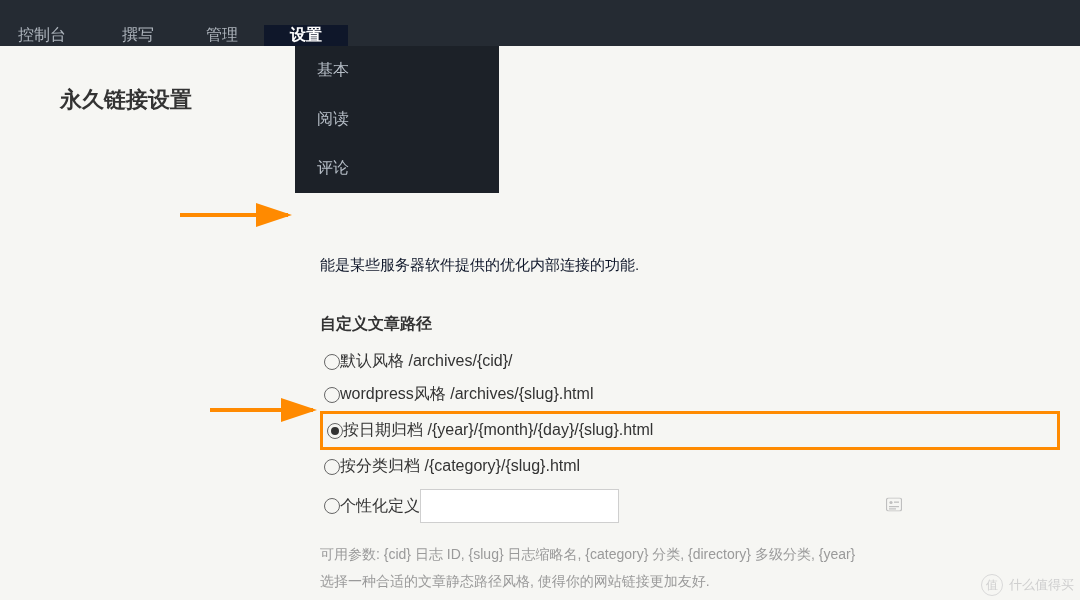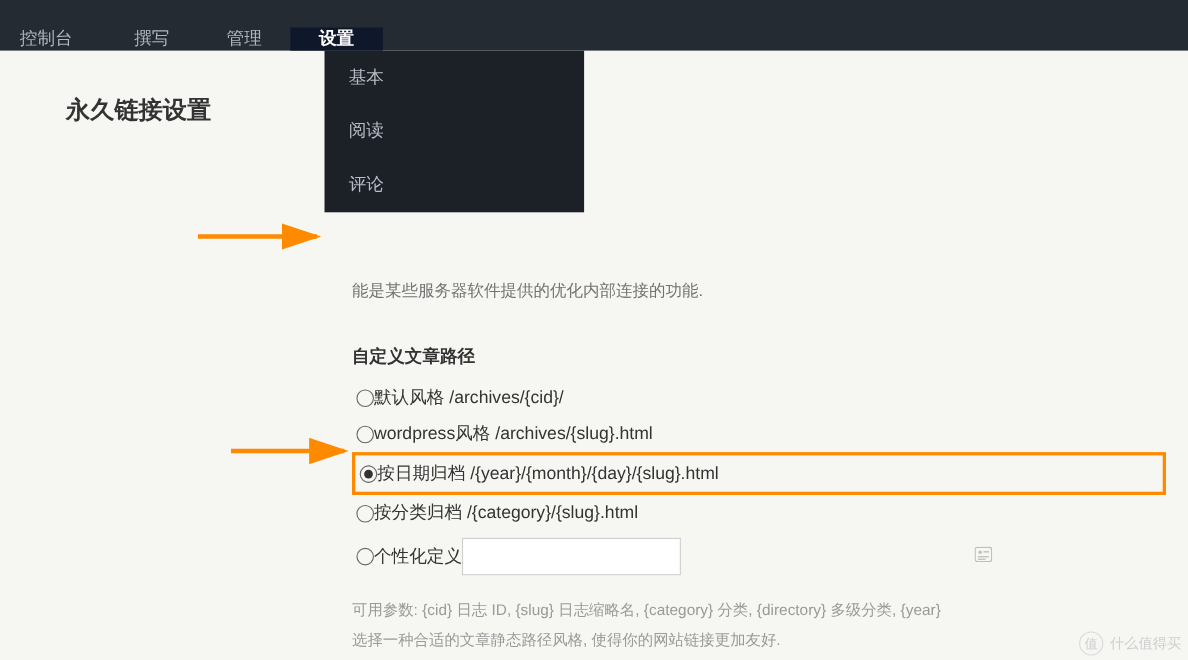--- a/index.html
+++ b/index.html
@@ -31,21 +31,21 @@
     .topnav-item.first { padding-left: 18px; padding-right: 30px; }
     .topnav-item.active {
       color: #ffffff;
       font-weight: bold;
       background: #0f172a;
     }
     .submenu {
       position: absolute;
       top: 46px;
       left: 295px;
-      width: 236px;
+      width: 204px;
       background: #1c2128;
       z-index: 9;
     }
     .submenu-item {
       color: #b6bec7;
       font-size: 16px;
       padding: 14px 22px;
       cursor: pointer;
     }
     .submenu-item.selected {
@@ -71,21 +71,21 @@
       font-weight: bold;
       color: #333;
       margin-top: 14px;
       margin-bottom: 10px;
     }
     .section-heading.first {
       margin-top: 14px;
       margin-left: 130px;
     }
     .desc {
-      color: #737373;
+      color: #0f172a;
       font-size: 15px;
       line-height: 1.8;
       margin-bottom: 4px;
     }
     .radio-list {
       margin-top: 10px;
     }
     .radio-row {
       display: flex;
       align-items: center;

